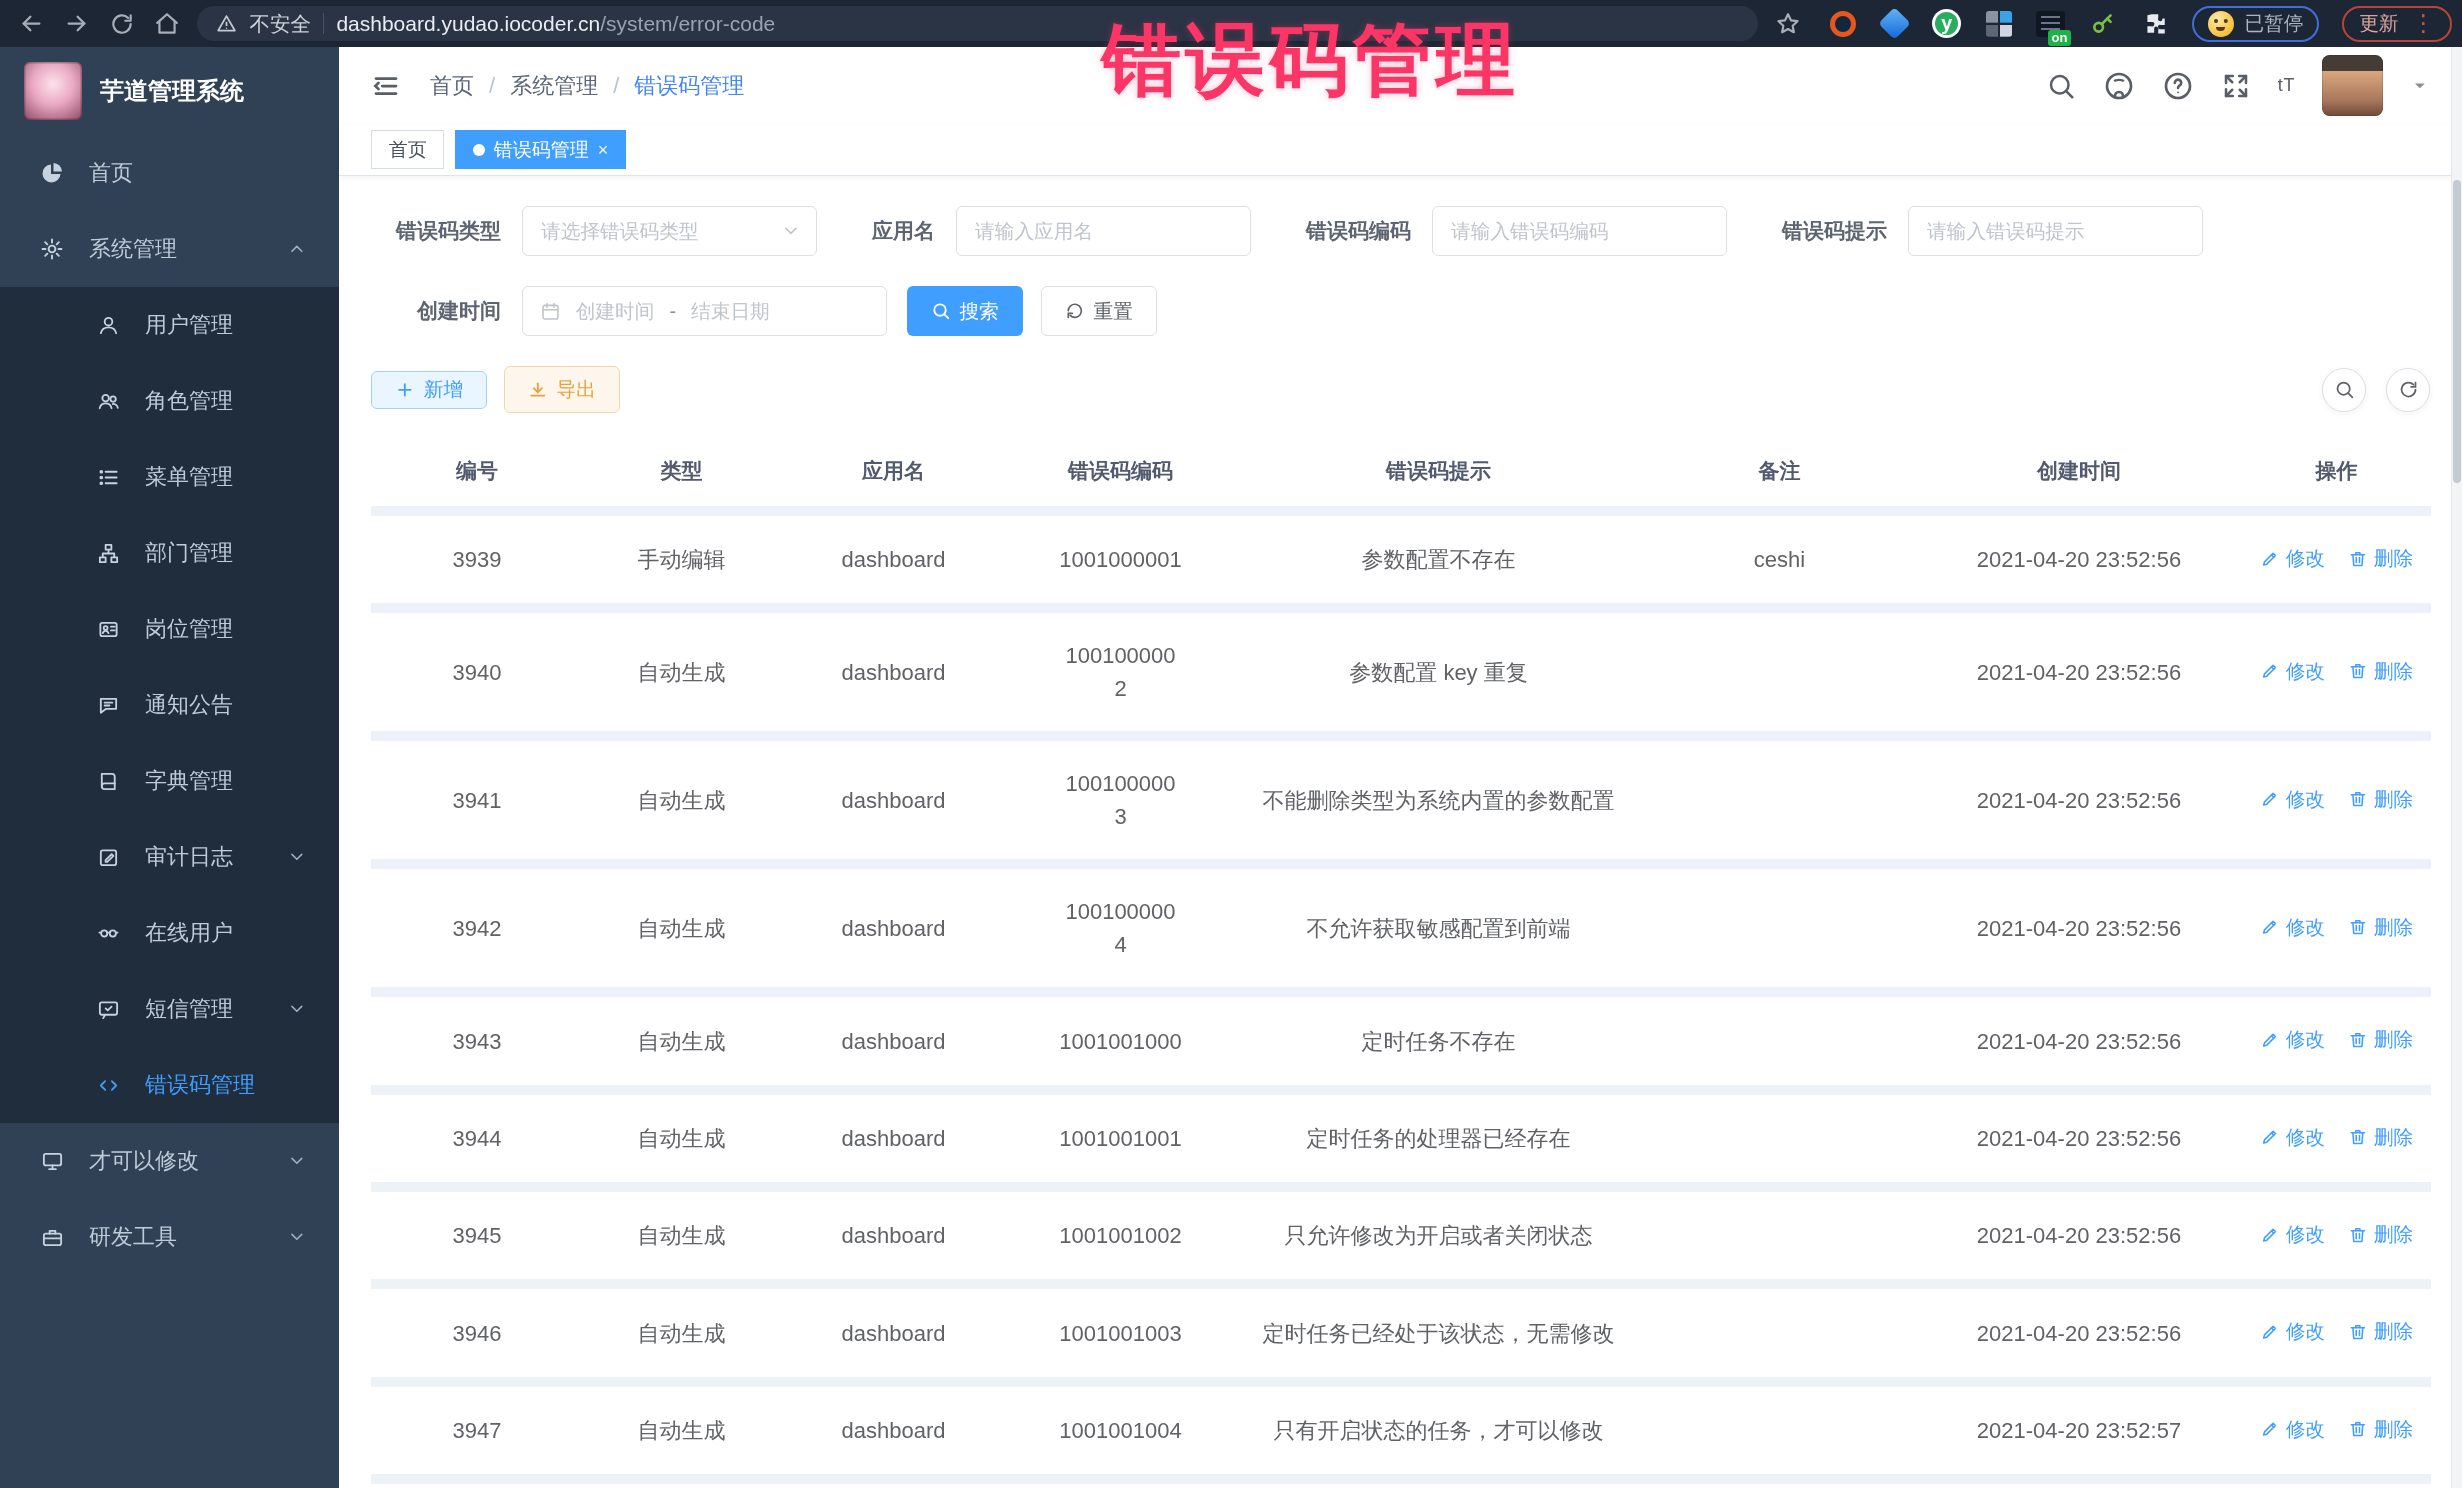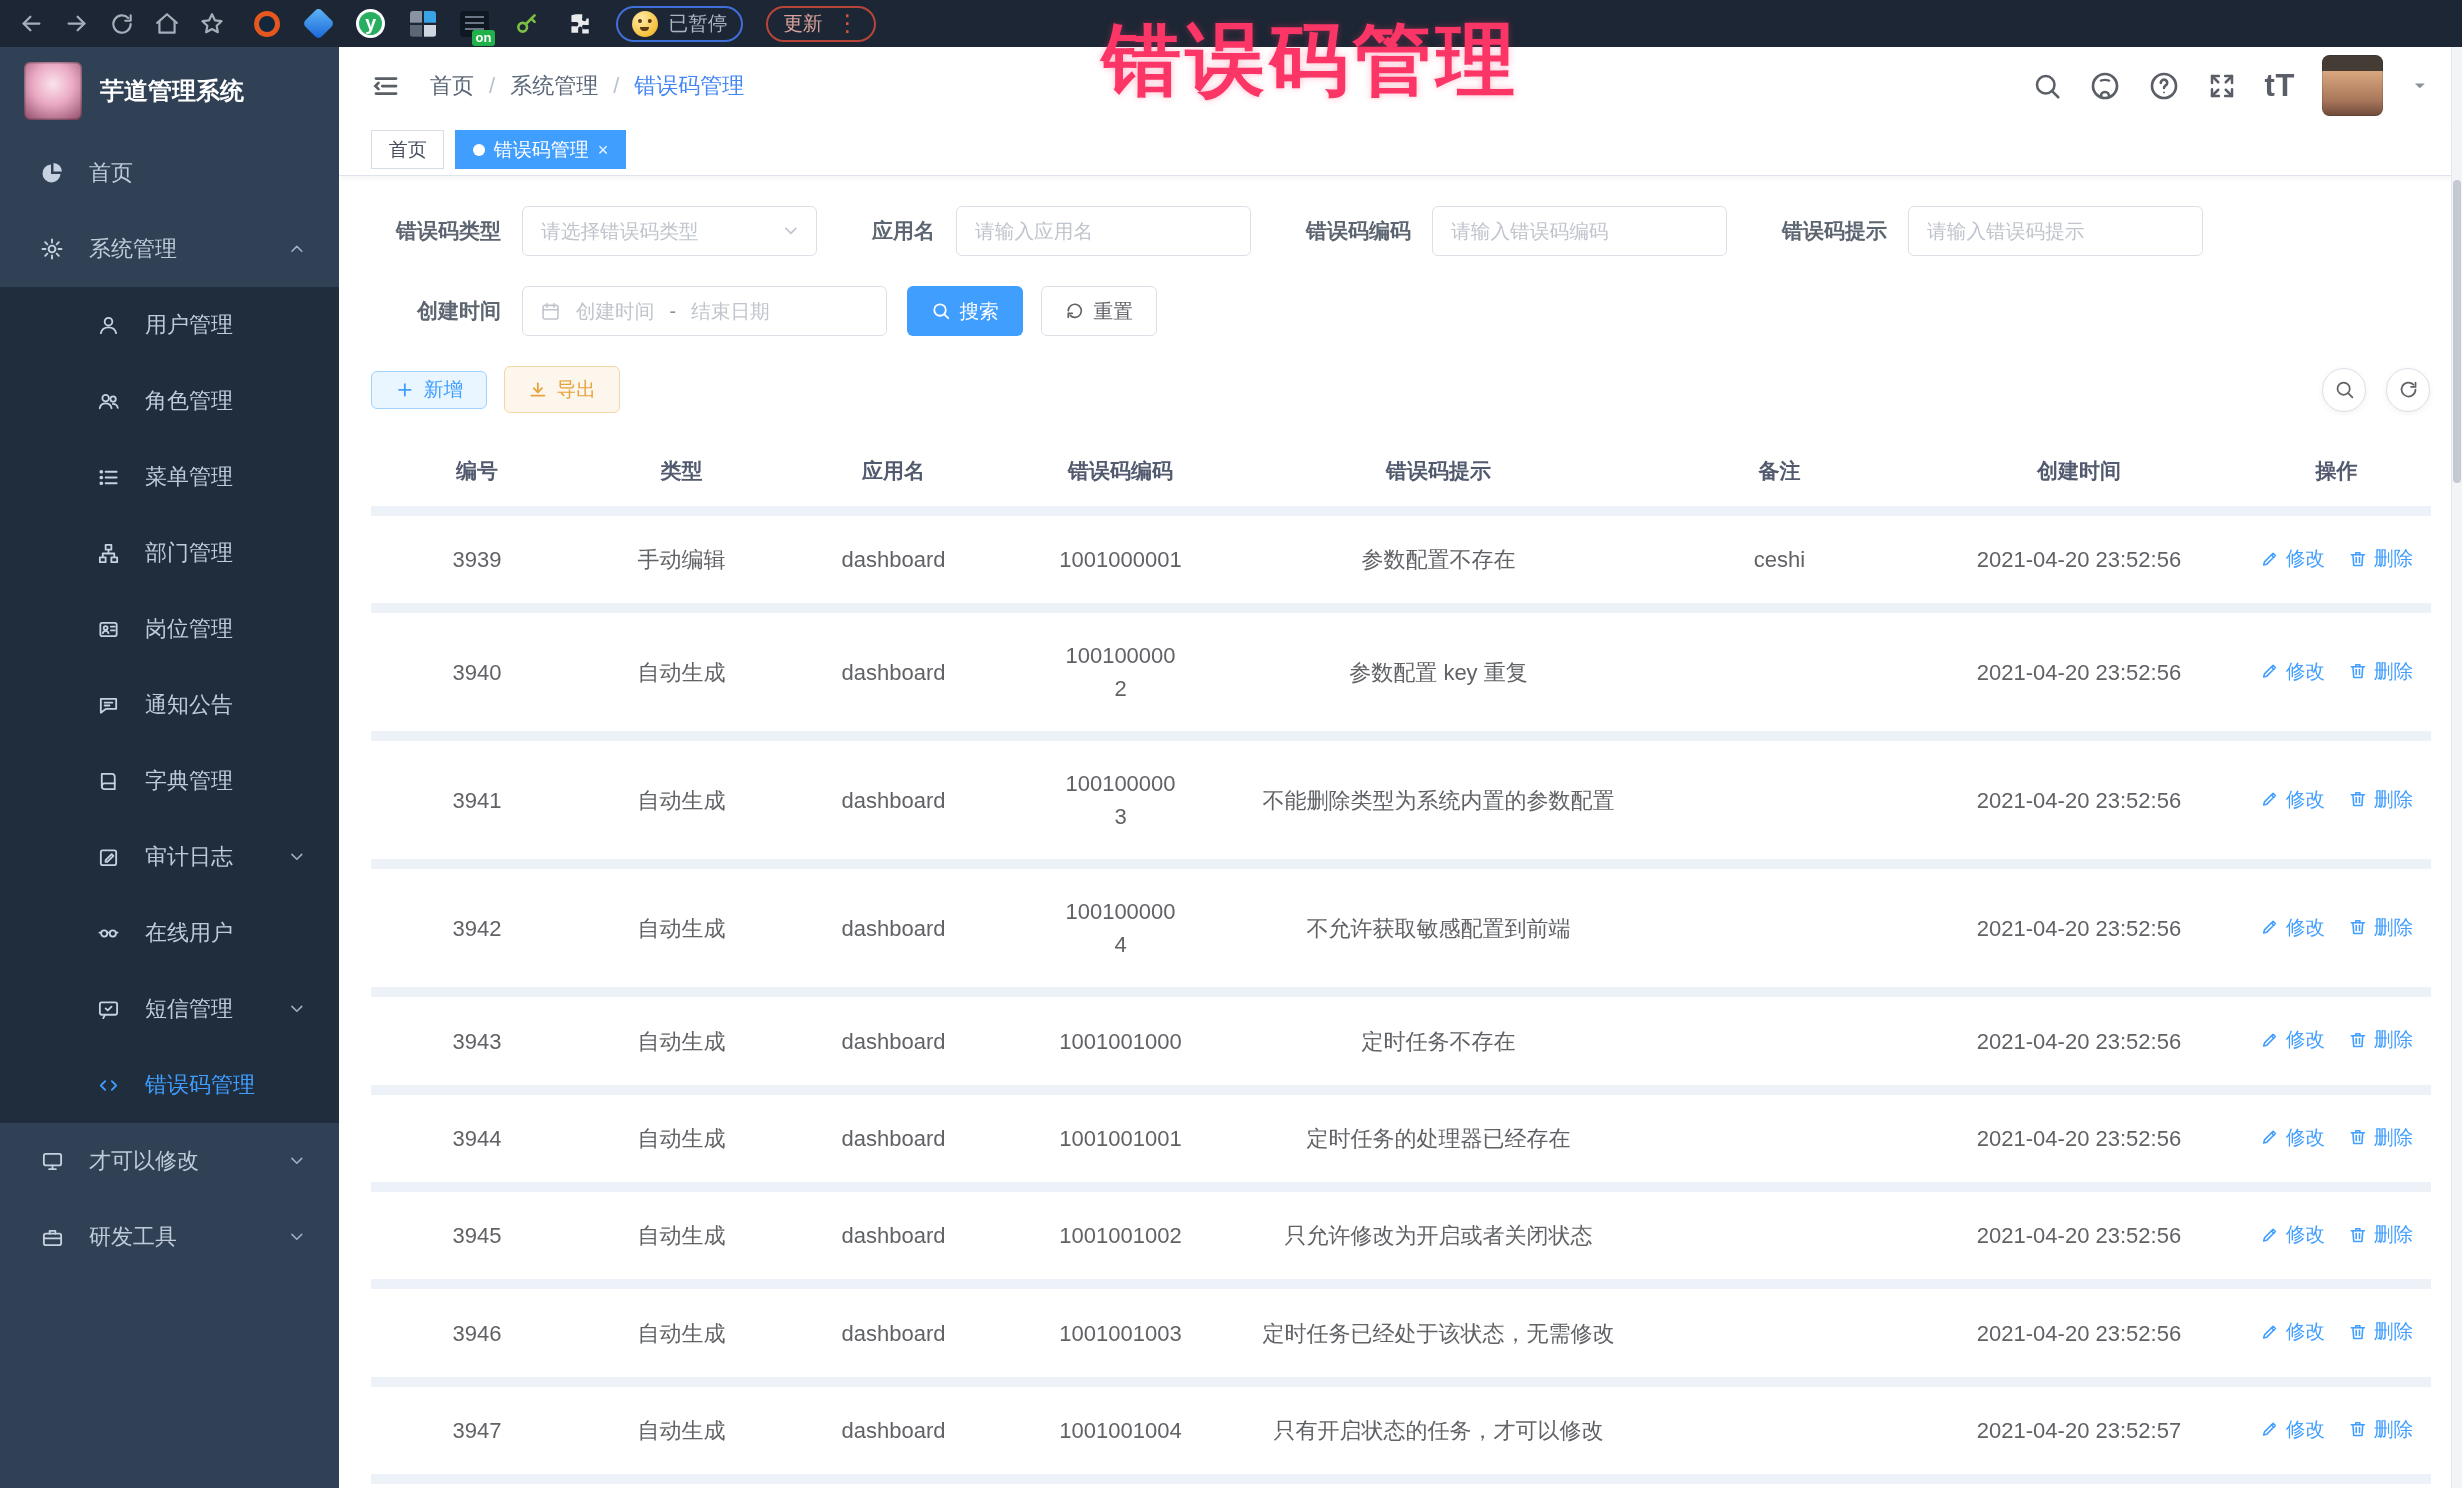--- a/index.html
+++ b/index.html
@@ -64,21 +64,21 @@
   .mi.active .ico{color:#409eff;}
 
   
   .main{flex:1;display:flex;flex-direction:column;background:#fff;position:relative;min-width:0;}
   .navbar{height:77px;display:flex;align-items:center;padding:0 32px;flex-shrink:0;}
   .hamburger{color:#5a5e66;}
   .crumbs{display:flex;align-items:center;gap:15px;margin-left:29px;font-size:22px;color:#5a6778;}
   .crumb-sep{color:#b7c2d2;}
   .crumb-last{color:#4285f4;}
   .nav-right{margin-left:auto;display:flex;align-items:center;gap:27px;color:#5a5e66;}
-  .tT{font-size:31px;font-weight:700;color:#5a5e66;letter-spacing:0.8px;}
+  .tT{font-size:18px;font-weight:400;color:#5a5e66;letter-spacing:0.8px;}
   .avatar{width:61px;height:61px;border-radius:7.6px;background:linear-gradient(180deg,#453c36 0%,#453c36 26%,#d9a87f 26%,#a8765a 75%,#6e4a3a 100%);box-shadow:inset 0 0 0 0.8px rgba(0,0,0,.15);}
   .caret{color:#8a9099;}
 
   .tagsbar{height:52px;border-bottom:0.8px solid #dfe4ec;box-shadow:0 1.5px 6px rgba(0,0,0,.05);display:flex;align-items:center;padding:0 32px;gap:10.6px;flex-shrink:0;}
   .tag{height:39px;display:flex;align-items:center;gap:9px;padding:0 16.7px;border:0.8px solid #d8dce5;background:#fff;color:#495060;font-size:19px;cursor:pointer;white-space:nowrap;}
   .tag.active{background:#409eff;border-color:#409eff;color:#fff;}
   .tag .dot{width:12px;height:12px;border-radius:50%;background:#fff;}
   .tag .close{font-size:18px;line-height:1;opacity:.9;}
 
   
@@ -136,20 +136,32 @@
         <path d="M20 4v5h-5"></path>
       </svg>
   </span>
   <span class="bicon">
     <svg width="26" height="26" viewBox="0 0 24 24" fill="none" stroke="currentColor" stroke-width="2" stroke-linecap="round" stroke-linejoin="round">
         <path d="M3 11l9-8 9 8"></path>
         <path d="M5 10v10h14V10"></path>
       </svg>
   </span>
 
+  <div class="url-pill">
+    <span class="warn">
+      <svg width="21" height="21" viewBox="0 0 24 24" fill="none" stroke="currentColor" stroke-width="2" stroke-linejoin="round">
+          <path d="M12 3.5L2.5 20h19z"></path>
+          <line x1="12" y1="10" x2="12" y2="15"></line>
+          <circle cx="12" cy="17.4" r="0.8" fill="currentColor" stroke="none"></circle>
+        </svg>
+    </span>
+    <span class="sec-text">不安全</span>
+    <span class="pill-div"></span>
+    <span class="url-text"><span>dashboard.yudao.iocoder.cn</span><span class="url-path">/system/error-code</span></span>
+  </div>
 
   <span class="bicon">
     <svg width="26" height="26" viewBox="0 0 24 24" fill="none" stroke="currentColor" stroke-width="2" stroke-linejoin="round">
         <path d="M12 3l2.7 5.6 6.1.8-4.5 4.2 1.1 6-5.4-3-5.4 3 1.1-6L3.2 9.4l6.1-.8z"></path>
       </svg>
   </span>
 
   <div class="bext">
     <span class="ext">
         <span class="ext-orange"></span>

